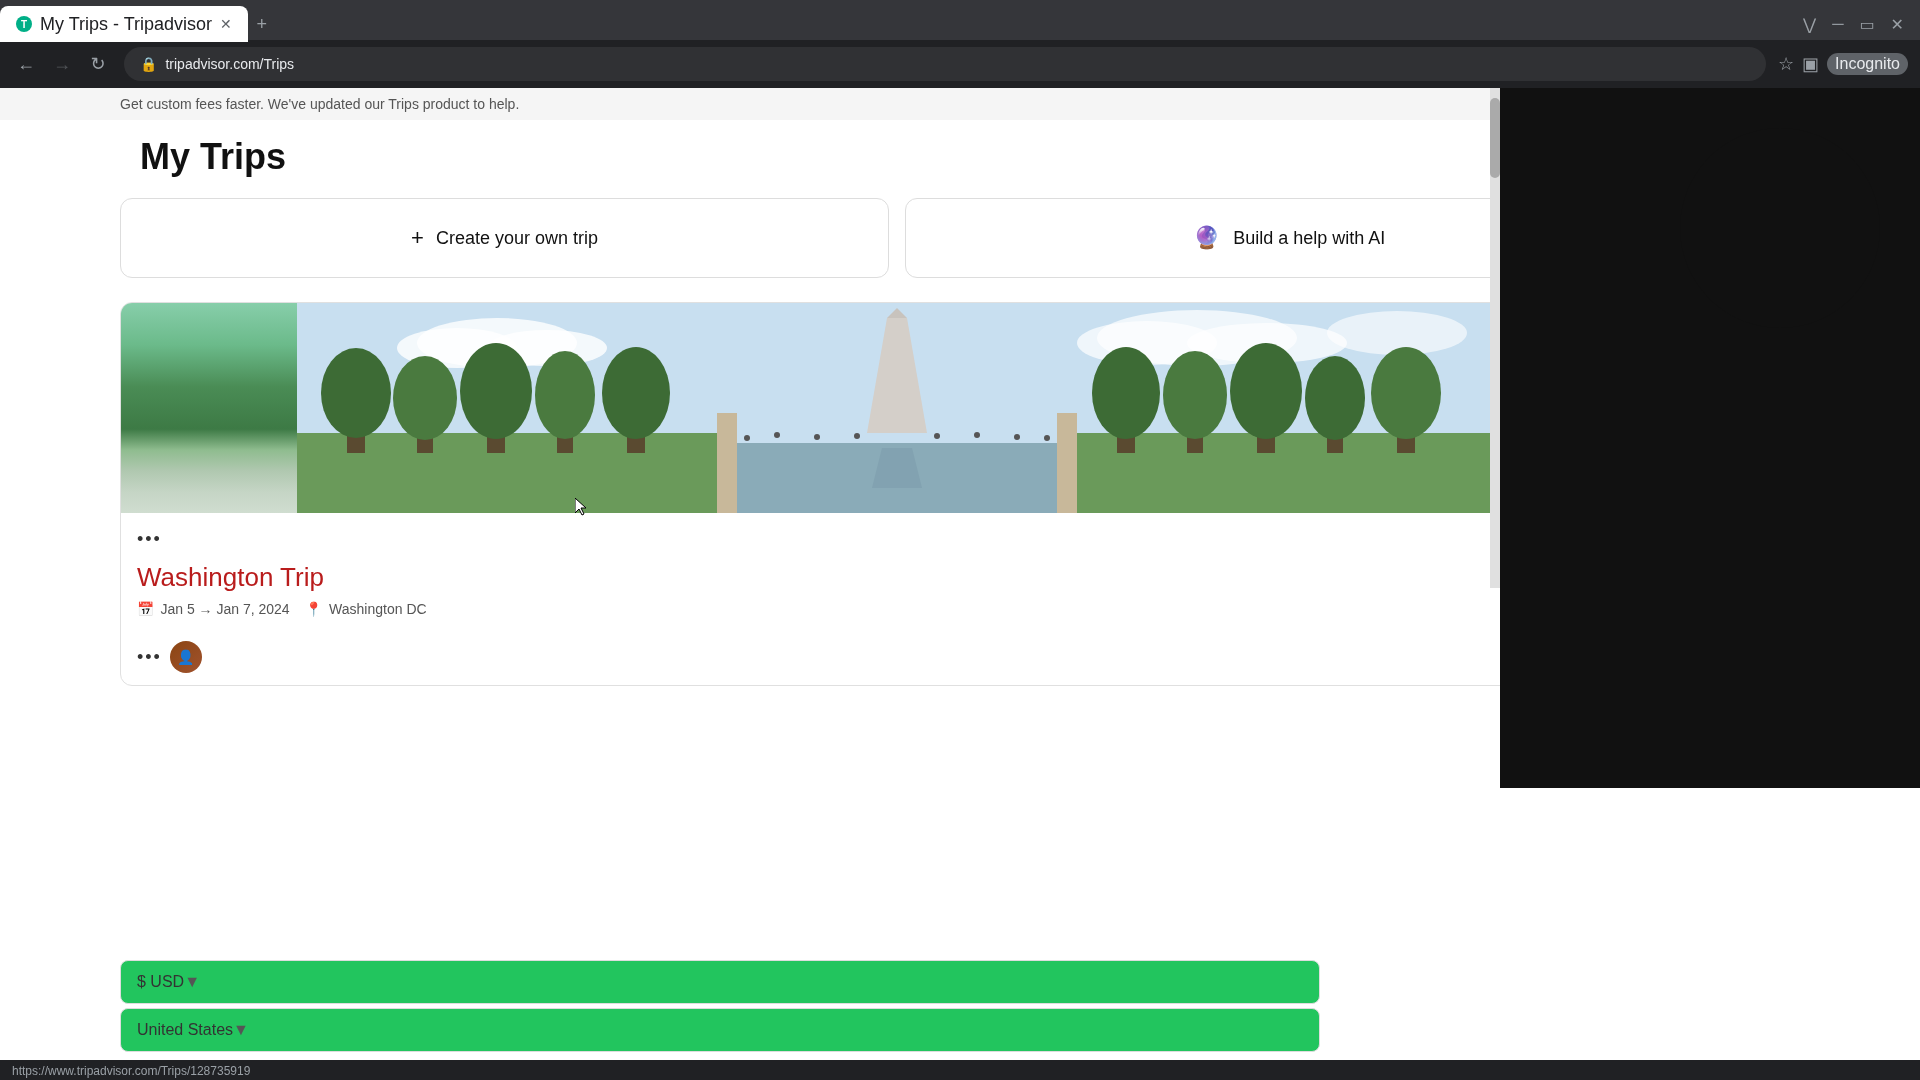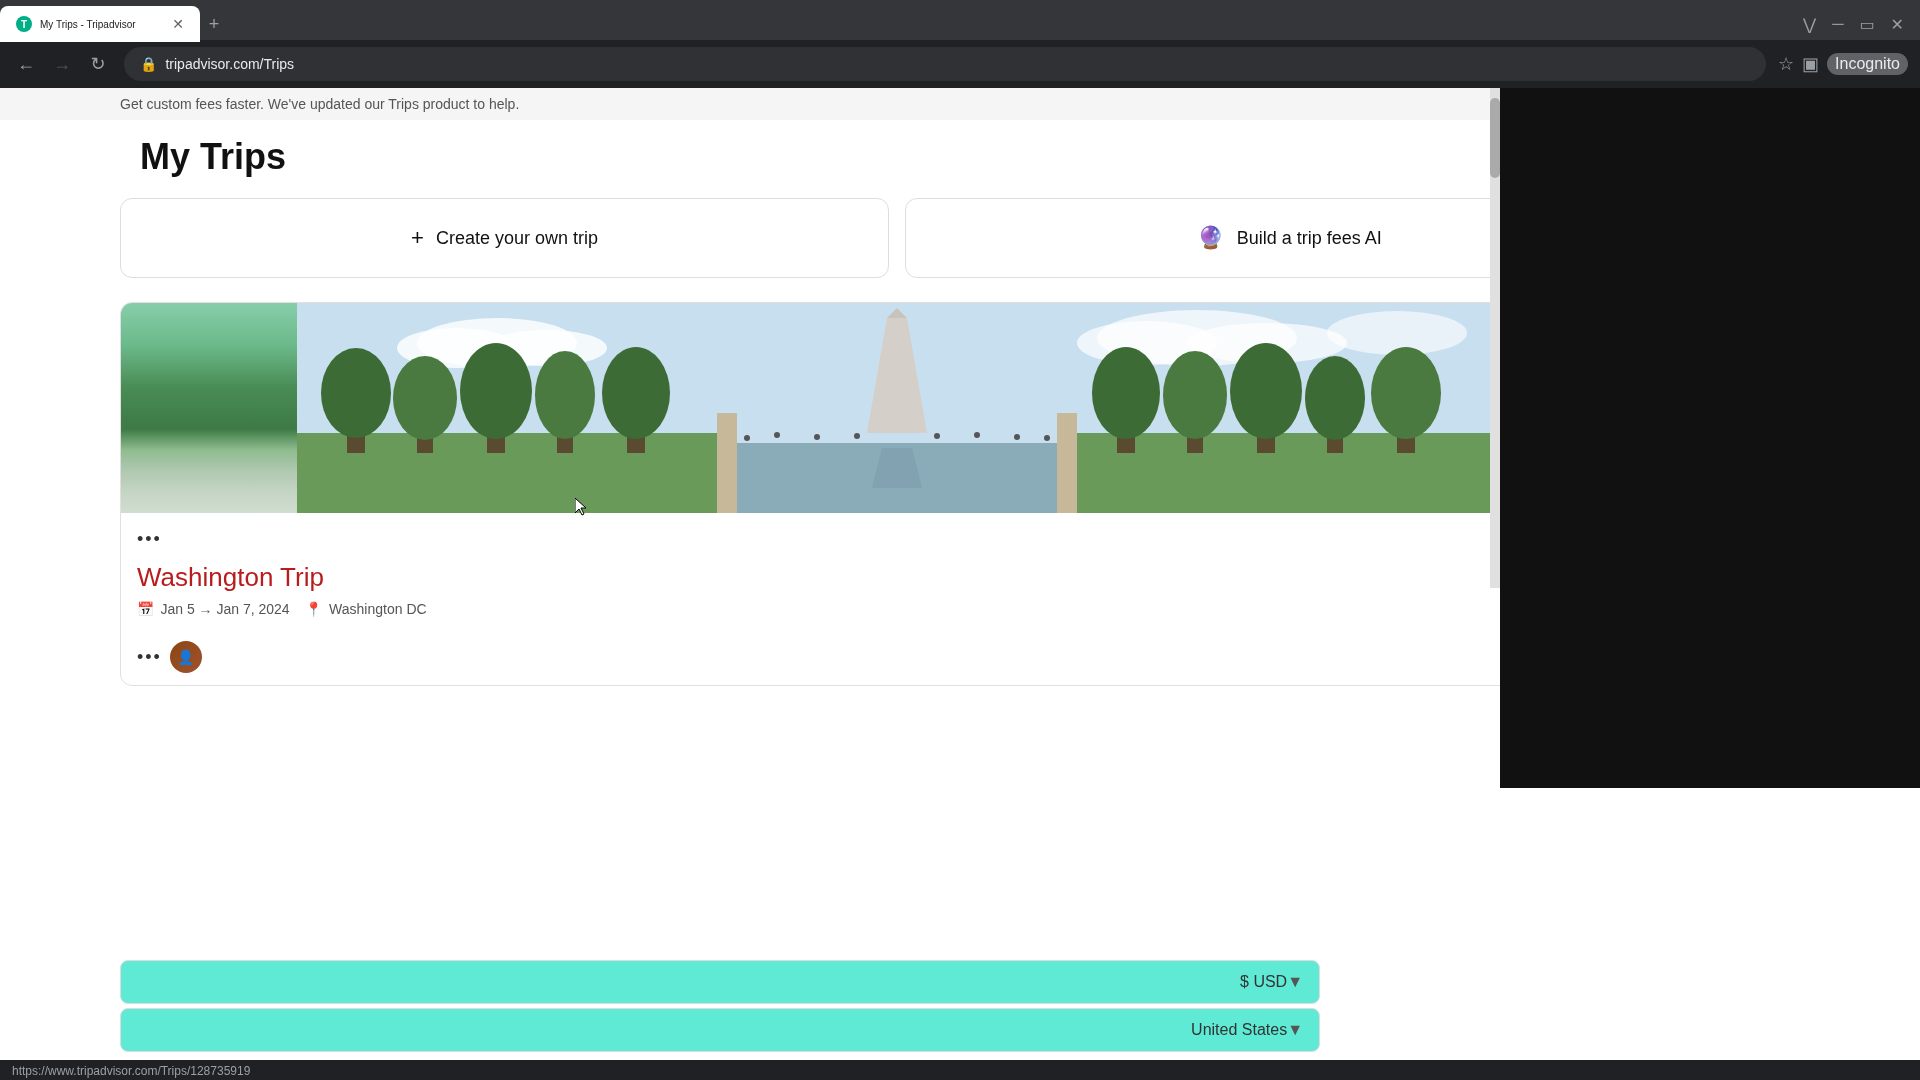--- a/index.html
+++ b/index.html
@@ -32,21 +32,21 @@
       min-width: 200px;
     }
     .tab-favicon {
       width: 16px;
       height: 16px;
       background: #00af87;
       border-radius: 50%;
       display: flex; align-items: center; justify-content: center;
       font-size: 10px; color: white; font-weight: bold;
     }
-    .tab-title { font-size: 10px; color: #202124; flex: 1; }
+    .tab-title { font-size: 18px; color: #202124; flex: 1; }
     .tab-close { font-size: 14px; color: #5f6368; cursor: pointer; }
     .new-tab-btn { width: 28px; height: 28px; display: flex; align-items: center; justify-content: center; color: #9aa0a6; font-size: 18px; cursor: pointer; border-radius: 50%; }
 
     
     .window-controls {
       display: flex;
       align-items: center;
       gap: 16px;
       margin-left: auto;
       padding-right: 16px;
@@ -195,23 +195,23 @@
     .select-dropdown {
       width: 100%;
       max-width: 1200px;
       border: 1px solid #ddd;
       border-radius: 8px;
       padding: 12px 16px;
       font-size: 16px;
       color: #333;
       display: flex;
       align-items: center;
-      justify-content: flex-end;
+      justify-content: flex-start;
       cursor: pointer;
-      background: #5eead4;
+      background: #22c55e;
     }
     .select-dropdown .chevron { color: #555; }
 
     
     .status-bar {
       background: #202124;
       color: #9aa0a6;
       font-size: 12px;
       padding: 2px 12px;
       height: 20px;
@@ -314,21 +314,21 @@
   <div class="page-main">
     <h1 class="page-title">My Trips</h1>
 
     <div class="trip-actions">
       <button class="trip-action-btn">
         <span class="action-icon-plus">+</span>
         <span>Create your own trip</span>
       </button>
       <button class="trip-action-btn">
         <span style="font-size:22px;">🔮</span>
-        <span>Build a trip fees AI</span>
+        <span>Build a help with AI</span>
       </button>
     </div>
 
     <div class="trip-card">
 
       <div class="trip-card-image">
         <svg class="trip-image-svg" viewBox="0 0 1200 210" xmlns="http://www.w3.org/2000/svg">
 
           <rect x="0" y="0" width="1200" height="210" fill="#c8dff0"></rect>
 

